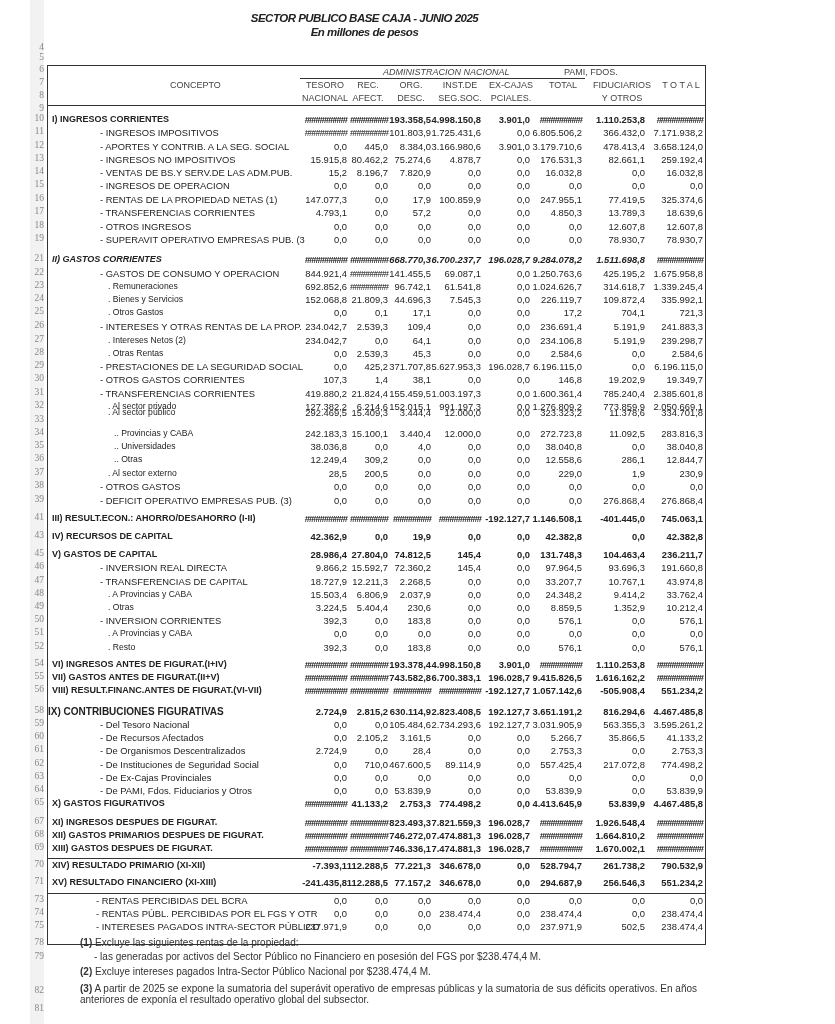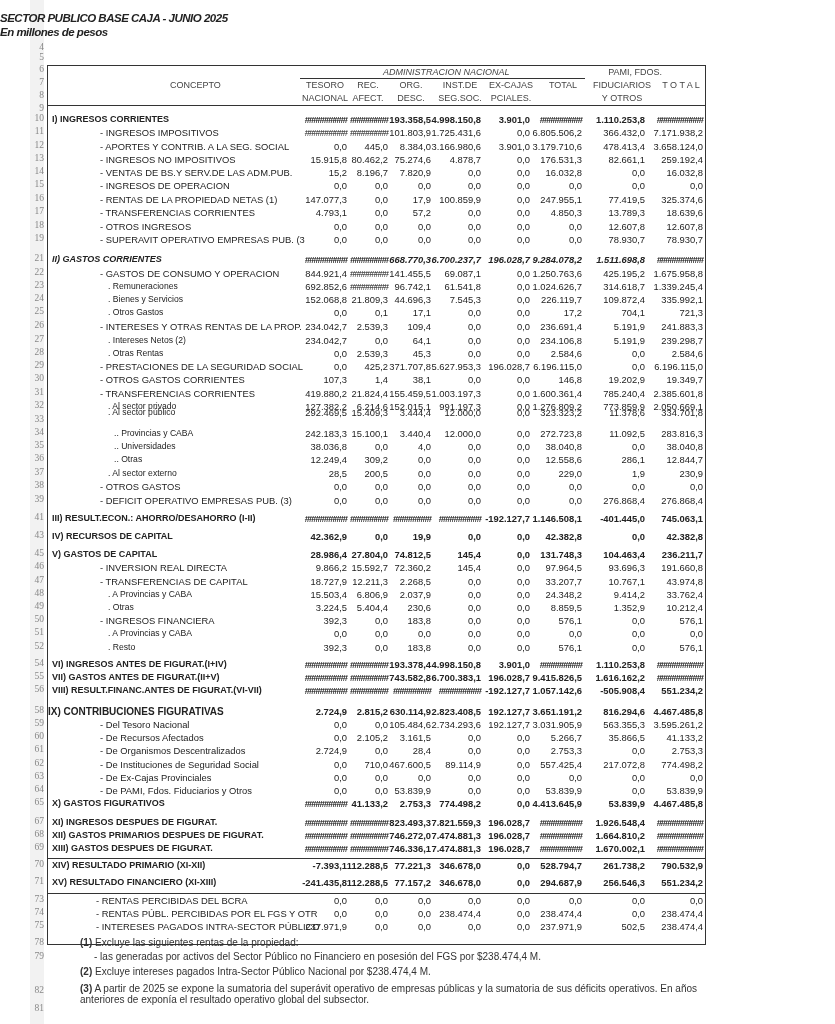--- a/index.html
+++ b/index.html
@@ -1,17 +1,17 @@
 <!DOCTYPE html>
 <html><head>
 <meta charset="utf-8">
 <style>
   html,body{margin:0;padding:0;background:#fff;}
   body{width:835px;height:1024px;position:relative;overflow:hidden;font-family:"Liberation Sans",sans-serif;color:#222;}
-  .titles{position:absolute;left:0;top:12px;width:729px;text-align:left;font-style:italic;font-weight:bold;font-size:11.5px;line-height:13.5px;letter-spacing:-0.5px;}
+  .titles{position:absolute;left:0;top:12px;width:729px;text-align:center;font-style:italic;font-weight:bold;font-size:11.5px;line-height:13.5px;letter-spacing:-0.5px;}
   .titles .sub{font-weight:bold;}
   .rownums{position:absolute;left:30px;top:0;width:14px;height:1024px;background:#f2f2f2;}
   .rn{position:absolute;left:30px;width:14px;text-align:right;font-size:9.5px;color:#888;font-family:"Liberation Serif",serif;}
   .frame{position:absolute;left:47px;top:65px;width:659px;height:880px;border:1.5px solid #333;border-left:1px solid #333;box-sizing:border-box;}
   .hdr-line{position:absolute;height:0;border-top:1px solid #333;}
   .hdr{position:absolute;font-size:9px;color:#444;white-space:nowrap;}
   .row{position:absolute;left:48px;width:657px;height:13px;font-size:9.4px;line-height:13px;white-space:nowrap;}
   .row .lbl{position:absolute;left:0;top:0;}
   .row .v{position:absolute;top:0;text-align:right;}
   .row.b{font-weight:bold;}
@@ -48,21 +48,21 @@
     <div class="hdr" style="top: 93px; left: 285px; width: 80px; text-align: center;">NACIONAL</div>
     <div class="hdr" style="top: 80px; left: 328px; width: 80px; text-align: center;">REC.</div>
     <div class="hdr" style="top: 93px; left: 328px; width: 80px; text-align: center;">AFECT.</div>
     <div class="hdr" style="top: 80px; left: 371px; width: 80px; text-align: center;">ORG.</div>
     <div class="hdr" style="top: 93px; left: 371px; width: 80px; text-align: center;">DESC.</div>
     <div class="hdr" style="top: 80px; left: 420px; width: 80px; text-align: center;">INST.DE</div>
     <div class="hdr" style="top: 93px; left: 420px; width: 80px; text-align: center;">SEG.SOC.</div>
     <div class="hdr" style="top: 80px; left: 471px; width: 80px; text-align: center;">EX-CAJAS</div>
     <div class="hdr" style="top: 93px; left: 471px; width: 80px; text-align: center;">PCIALES.</div>
     <div class="hdr" style="top: 80px; left: 523px; width: 80px; text-align: center;">TOTAL</div>
-    <div class="hdr" style="top: 67px; left: 582px; width: 80px; text-align: right;">PAMI, FDOS.</div>
+    <div class="hdr" style="top: 67px; left: 564px; width: 80px; text-align: left;">PAMI, FDOS.</div>
     <div class="hdr" style="top: 80px; left: 582px; width: 80px; text-align: center;">FIDUCIARIOS</div>
     <div class="hdr" style="top: 93px; left: 582px; width: 80px; text-align: center;">Y OTROS</div>
     <div class="hdr" style="top: 80px; left: 641px; width: 80px; text-align: center;">T O T A L</div>
   </div>
 <div class="hdr-line" style="left:48px;top:105px;width:657px;"></div>
 
 <div id="rows">
     <div class="row b" style="top: 113px;">
       <span class="lbl" style="left: 4px; font-size: 9px;">I)  INGRESOS CORRIENTES</span>
       <span class="v c0 hash">##########</span>
@@ -453,21 +453,21 @@
       <span class="v c0">3.224,5</span>
       <span class="v c1">5.404,4</span>
       <span class="v c2">230,6</span>
       <span class="v c3">0,0</span>
       <span class="v c4">0,0</span>
       <span class="v c5">8.859,5</span>
       <span class="v c6">1.352,9</span>
       <span class="v c7">10.212,4</span>
     </div>
     <div class="row" style="top: 614px;">
-      <span class="lbl" style="left: 52px;">- INGRESOS FINANCIERA</span>
+      <span class="lbl" style="left: 52px;">- INVERSION CORRIENTES</span>
       <span class="v c0">392,3</span>
       <span class="v c1">0,0</span>
       <span class="v c2">183,8</span>
       <span class="v c3">0,0</span>
       <span class="v c4">0,0</span>
       <span class="v c5">576,1</span>
       <span class="v c6">0,0</span>
       <span class="v c7">576,1</span>
     </div>
     <div class="row" style="top: 627px;">

